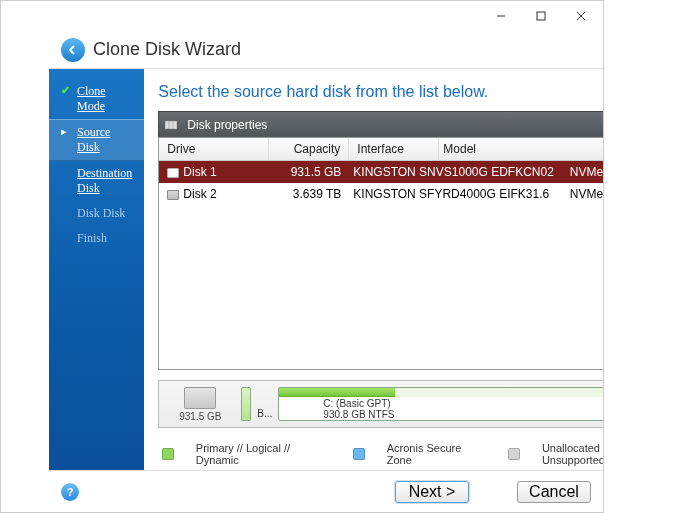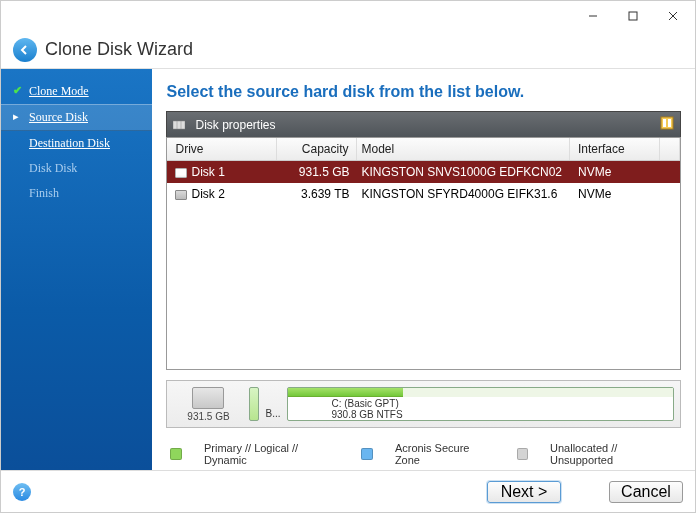--- a/index.html
+++ b/index.html
@@ -1,32 +1,32 @@
 <!DOCTYPE html>
 <html><head>
 <meta charset="utf-8">
 <style>
 * { margin: 0; padding: 0; box-sizing: border-box; }
 body { font-family: "Segoe UI", Tahoma, sans-serif; font-size: 12px; background: #fff; width: 700px; height: 513px; overflow: hidden; }
-.window { width: 696px; height: 513px; border: 1px solid #ccc; display: flex; flex-direction: column; }
+.window { width: 604px; height: 513px; border: 1px solid #ccc; display: flex; flex-direction: column; padding-left: 48px; }
 .titlebar { height: 30px; display: flex; justify-content: flex-end; align-items: center; padding: 0 2px; background: #fff; }
 .titlebar .btn { width: 40px; height: 28px; display: flex; align-items: center; justify-content: center; color: #444; font-size: 11px; }
 .header { height: 38px; display: flex; align-items: center; padding: 0 12px; gap: 8px; border-bottom: 1px solid #e0e0e0; }
 .header-title { font-size: 18px; color: #333; font-weight: 400; }
 .content { flex: 1; display: flex; overflow: hidden; }
 .sidebar { width: 168px; background: linear-gradient(to bottom, #1a75c5, #0b5ba8 60%, #0b4f9a); color: #fff; padding: 10px 0; position: relative; }
 .sidebar-heading { font-weight: bold; font-size: 12px; padding: 4px 12px 10px; }
 .step-list { list-style: none; font-family: Liberation Serif, serif; }
 .step-item { padding: 5px 12px 5px 28px; font-size: 12px; position: relative; text-decoration: underline; cursor: pointer; }
 .step-item.completed::before { content: "✔"; position: absolute; left: 12px; color: #4de24d; font-weight: bold; font-size: 11px; }
 .step-item.current { background: rgba(255,255,255,0.15); border-top: 1px solid rgba(255,255,255,0.3); border-bottom: 1px solid rgba(0,0,0,0.2); }
 .step-item.current::before { content: "▸"; position: absolute; left: 12px; color: #fff; font-size: 11px; }
 .step-item.disabled { color: #a9cdee; text-decoration: none; cursor: default; }
 .main { flex: 1; padding: 14px 14px 4px 14px; display: flex; flex-direction: column; gap: 10px; }
-.main-title { font-size: 16px; color: #1a6ebd; font-weight: 700; }
+.main-title { font-size: 16px; color: #1a6ebd; font-weight: 400; }
 .panel-header { background: linear-gradient(to bottom, #6a6e72, #4f5459); color: #fff; padding: 4px 6px; display: flex; align-items: center; gap: 6px; border: 1px solid #444; border-bottom: none; }
 .panel-header .right-icon { margin-left: auto; }
 .table-wrap { border: 1px solid #999; flex: 1; display: flex; flex-direction: column; min-height: 0; }
 .table-head, .table-row { display: flex; }
 .th, .td { padding: 4px 8px; white-space: nowrap; overflow: hidden; text-overflow: ellipsis; }
 .col-drive { width: 110px; }
 .col-capacity { width: 80px; text-align: right; }
 .col-model { flex: 1; padding-left: 4px; }
 .col-interface { width: 90px; }
 .col-end { width: 20px; }
@@ -120,22 +120,22 @@
                 <rect x="3" y="3" width="3" height="8" fill="#fff"></rect>
                 <rect x="8" y="3" width="3" height="8" fill="#fff"></rect>
               </svg>
           </span>
         </div>
 
         <div class="table-wrap">
           <div class="table-head">
             <div class="th col-drive">Drive</div>
             <div class="th col-capacity">Capacity</div>
+            <div class="th col-interface">Interface</div>
             <div class="th col-model">Model</div>
-            <div class="th col-interface">Interface</div>
             <div class="th col-end"></div>
           </div>
           <div class="table-body">
             <div class="table-row selected">
               <div class="td col-drive"><span class="disk-icon"></span><span>Disk 1</span></div>
               <div class="td col-capacity">931.5 GB</div>
               <div class="td col-model">KINGSTON SNVS1000G EDFKCN02</div>
               <div class="td col-interface">NVMe</div>
               <div class="td col-end"></div>
             </div>

